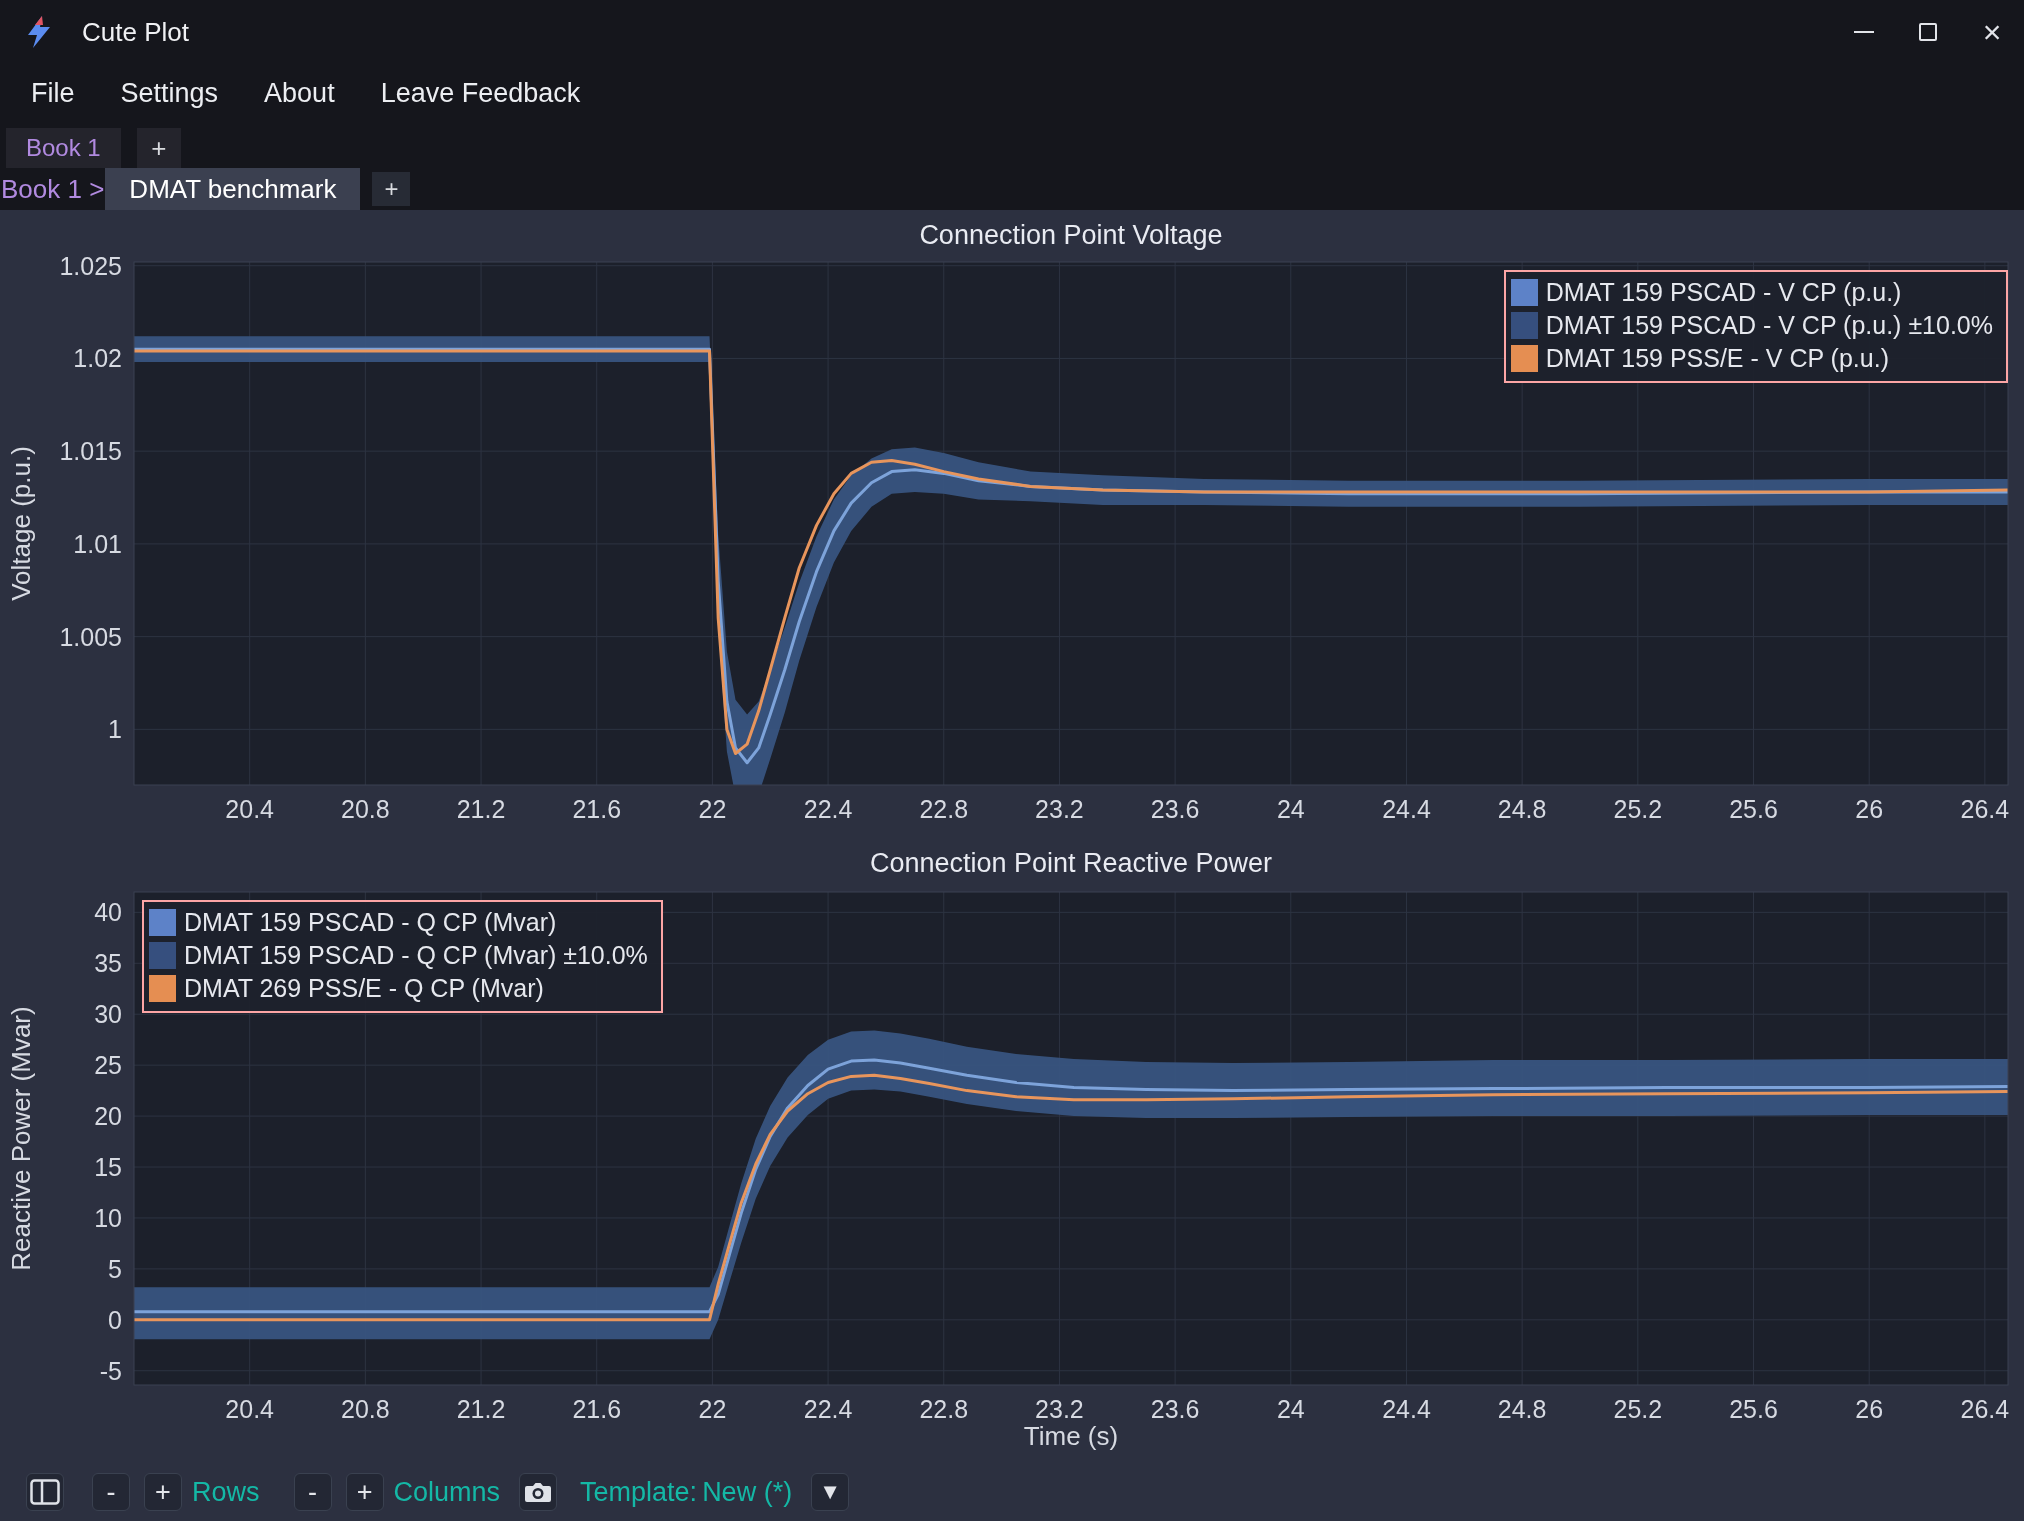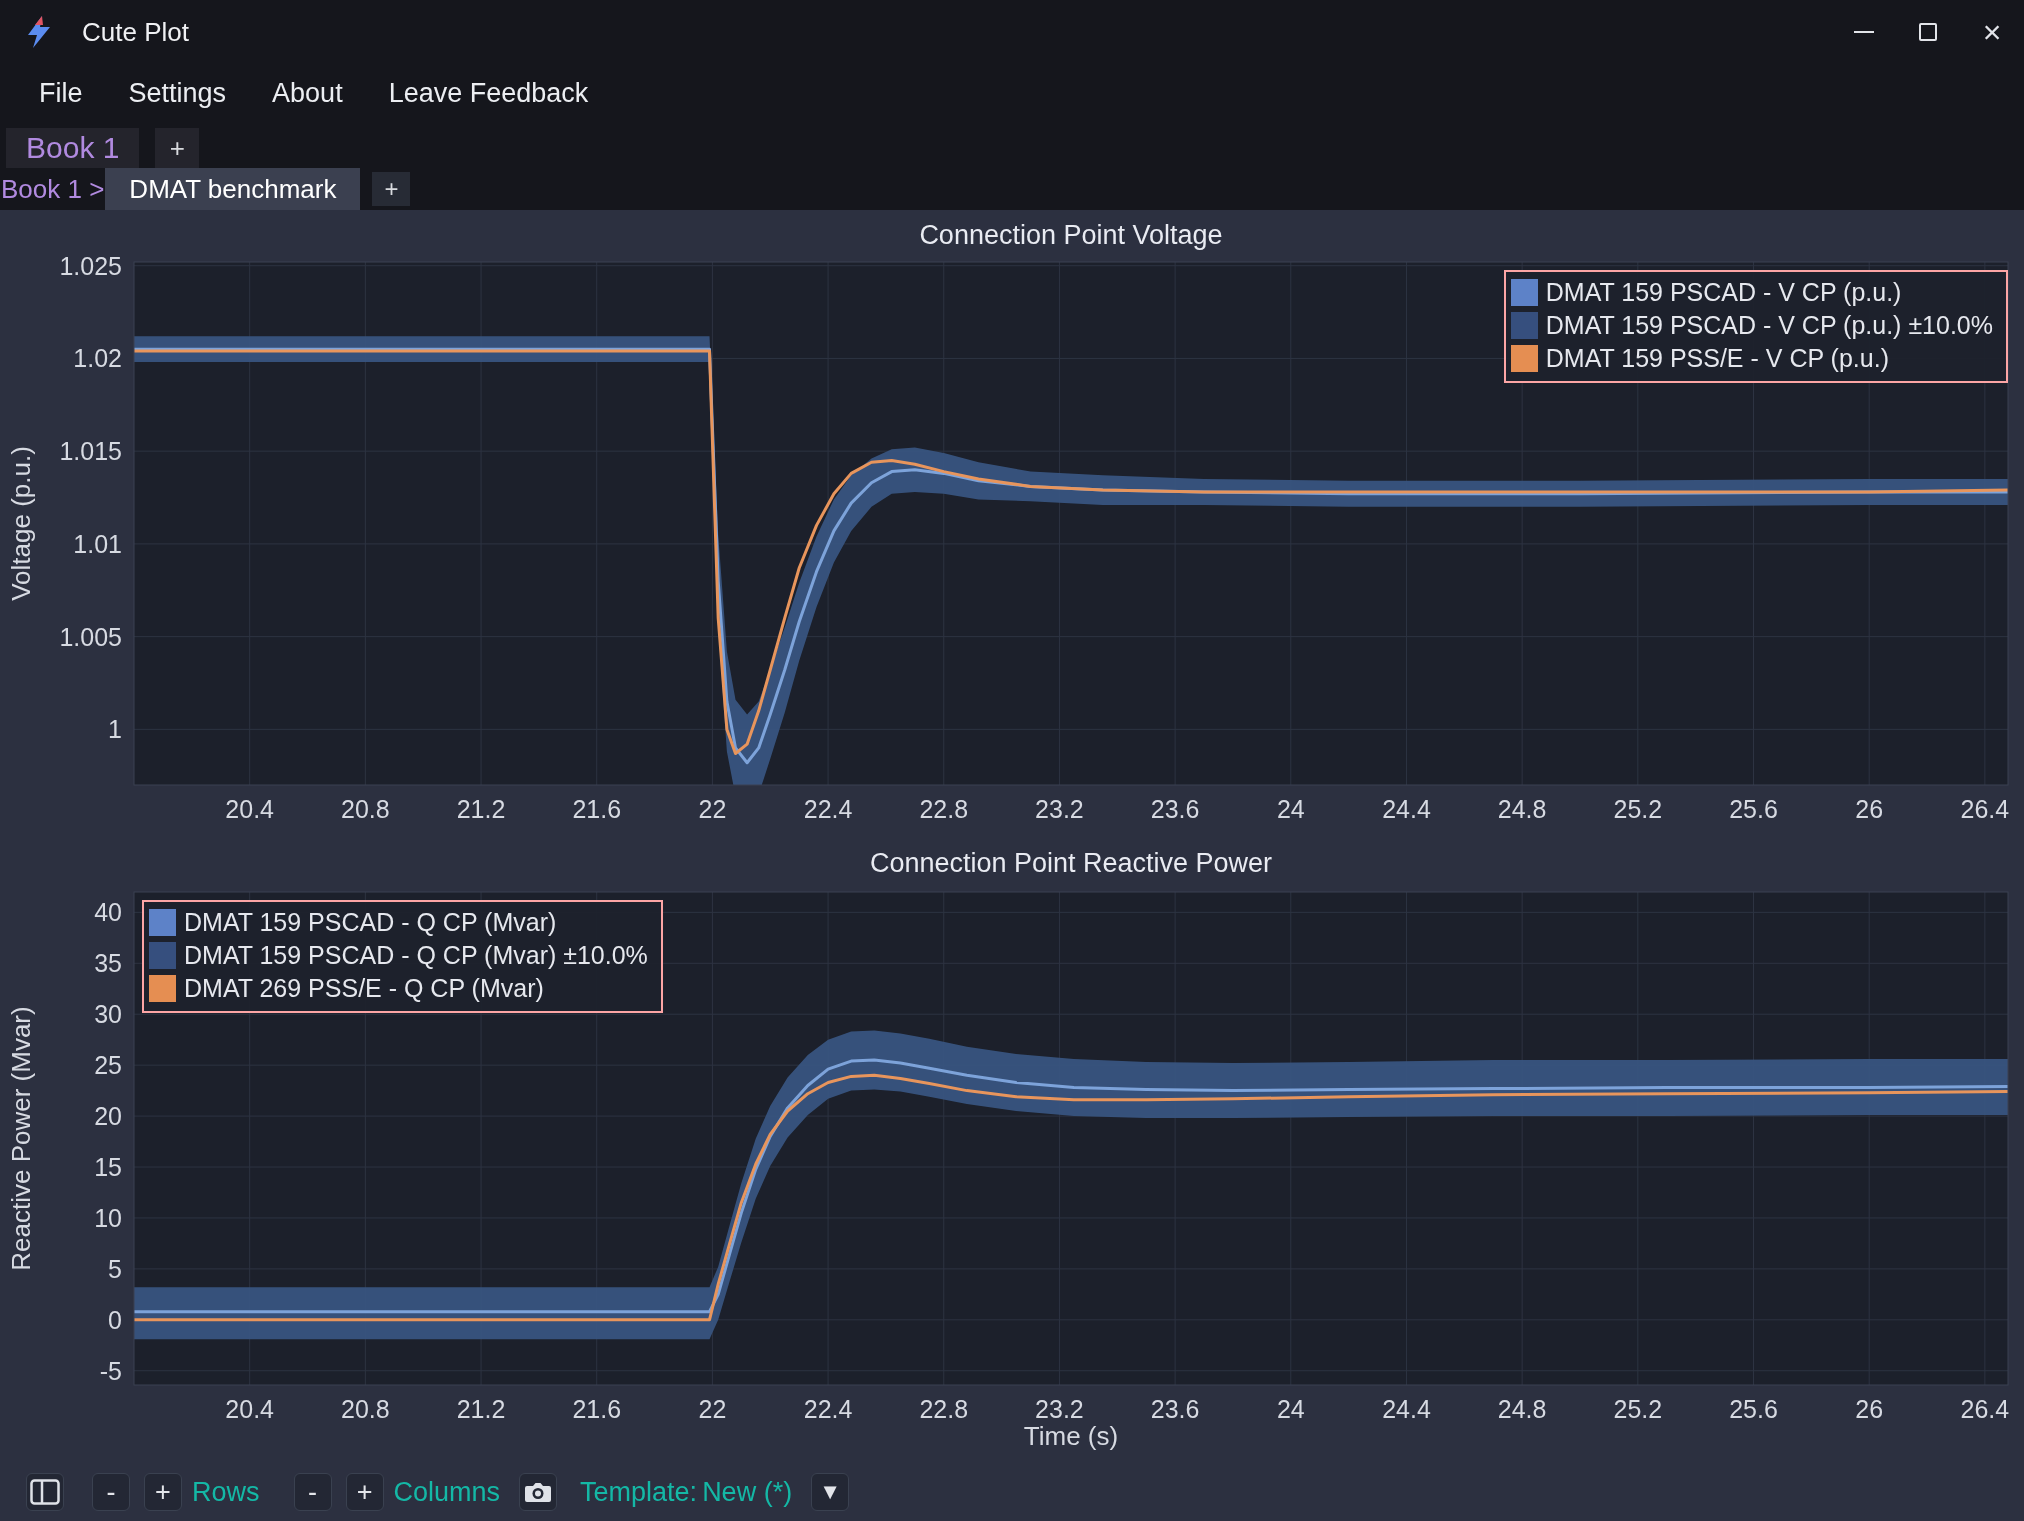--- a/index.html
+++ b/index.html
@@ -8,25 +8,25 @@
   body{font-family:"Liberation Sans",sans-serif;background:#2c3040;color:#e8eaef}
 
   .titlebar{height:64px;background:#15161c;display:flex;align-items:center}
   .app-icon{margin-left:20px;width:38px;height:38px;display:flex;align-items:center;justify-content:center}
   .app-title{margin-left:24px;font-size:26px;color:#f0f1f4}
   .win-controls{margin-left:auto;display:flex;height:100%}
   .winbtn{width:64px;height:100%;background:transparent;border:none;color:#e2e4e9;font-size:32px;display:flex;align-items:center;justify-content:center;cursor:pointer;font-family:inherit}
   .min-glyph{width:20px;height:2px;background:#e2e4e9;display:block}
   .max-glyph{width:18px;height:18px;border:2px solid #e2e4e9;display:block;border-radius:2px}
 
-  .menubar{height:58px;background:#15161c;display:flex;align-items:flex-end;padding-left:16px}
+  .menubar{height:58px;background:#15161c;display:flex;align-items:flex-end;padding-left:8px}
   .menu-item{background:none;border:none;color:#eceef2;font-size:27px;padding:0 23px;height:100%;font-family:inherit;cursor:pointer}
 
   .tabrow1{height:46px;background:#15161c;display:flex;align-items:flex-end;padding-left:6px}
-  .booktab{height:40px;display:flex;align-items:center;padding:0 20px;background:#24242c;color:#b18ae0;font-size:30px;cursor:pointer}
+  .booktab{height:40px;display:flex;align-items:center;padding:0 20px;background:#24242c;color:#b18ae0;font-size:24px;cursor:pointer}
   .addtab{height:40px;width:44px;display:flex;align-items:center;justify-content:center;background:#24242c;color:#d8dade;font-size:26px;cursor:pointer;margin-left:16px}
 
   .tabrow2{height:42px;background:#15161c;display:flex;align-items:center}
   .breadcrumb{padding:0 1px;color:#b18ae0;font-size:26px;height:100%;display:flex;align-items:center;cursor:pointer}
   .sheettab{height:100%;display:flex;align-items:center;padding:13px 24px;background:#3b4050;color:#ffffff;font-size:26px;cursor:pointer}
   .addtab.small{height:34px;width:38px;background:#272b35;margin-left:12px;font-size:24px}
 
   .charts{position:relative}
   .chart{position:relative}
   svg text{font-family:"Liberation Sans",sans-serif}

